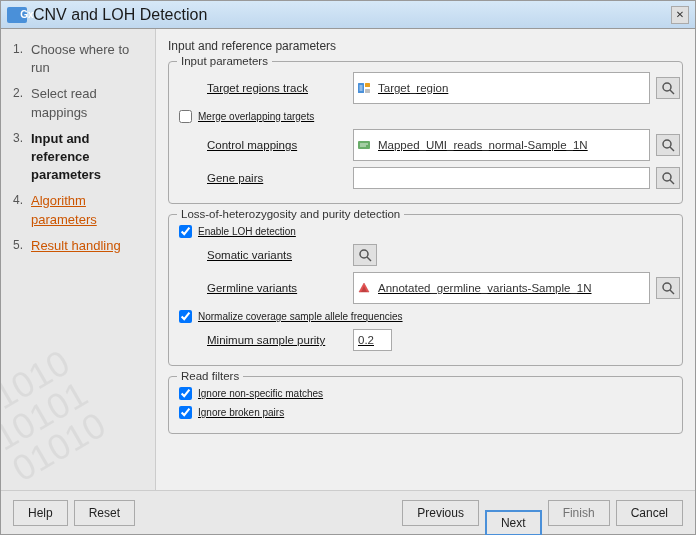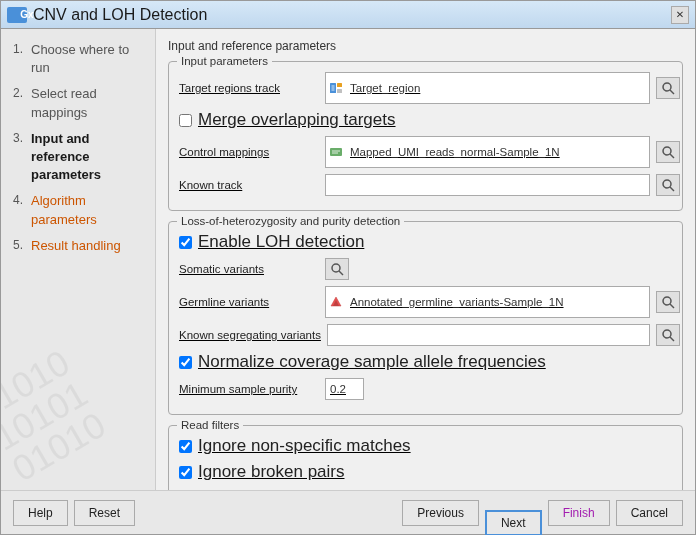--- a/index.html
+++ b/index.html
@@ -89,20 +89,21 @@
     .sidebar-label {
       color: #555;
       font-size: 13px;
     }
     .sidebar-label.active {
       color: #1a1a1a;
       font-weight: bold;
     }
     .sidebar-label.link {
       color: #cc5500;
+      text-decoration: underline;
       cursor: pointer;
     }
     .main {
       flex: 1;
       padding: 10px 12px;
       overflow-y: auto;
       background: #f0f0f0;
     }
     .section-title {
       font-size: 12px;
@@ -125,20 +126,21 @@
       background: #f0f0f0;
       padding: 0 4px;
       font-size: 11.5px;
       color: #333;
     }
     .form-row {
       display: flex;
       align-items: center;
       margin-bottom: 6px;
       gap: 6px;
+      margin-left: 28px;
     }
     .form-label {
       min-width: 140px;
       font-size: 11.5px;
       color: #222;
     }
     .form-input {
       flex: 1;
       height: 22px;
       border: 1px solid #aaa;
@@ -199,21 +201,21 @@
       align-items: center;
       gap: 6px;
       margin-bottom: 6px;
     }
     .checkbox-row input[type="checkbox"] {
       width: 13px;
       height: 13px;
       cursor: pointer;
     }
     .checkbox-label {
-      font-size: 17px;
+      font-size: 10px;
       color: #222;
     }
     .footer {
       height: 44px;
       background: #e8e8e8;
       border-top: 1px solid #ccc;
       display: flex;
       align-items: center;
       padding: 0 12px;
       gap: 6px;
@@ -230,21 +232,21 @@
       display: flex;
       align-items: center;
       justify-content: center;
     }
     .footer-btn.primary {
       border: 2px solid #4a90d9;
       background: #e8e8e8;
       margin-top: 20px;
     }
     .footer-btn.disabled {
-      color: #a21caf;
+      color: #737373;
       cursor: not-allowed;
     }
     .sidebar-watermark {
       position: relative;
       overflow: hidden;
     }
     .sidebar-watermark-text {
       position: absolute;
       bottom: 20px;
       left: -10px;
@@ -346,21 +348,21 @@
           </div>
           <div class="browse-btn">
             <svg width="14" height="14" viewBox="0 0 14 14">
               <circle cx="6" cy="6" r="4" stroke="#555" stroke-width="1.5" fill="none"></circle>
               <line x1="9" y1="9" x2="13" y2="13" stroke="#555" stroke-width="1.5"></line>
             </svg>
           </div>
         </div>
 
         <div class="form-row">
-          <span class="form-label">Known track</span>
+          <span class="form-label">Gene pairs</span>
           <input class="form-input" type="text" style="">
           <div class="browse-btn">
             <svg width="14" height="14" viewBox="0 0 14 14">
               <circle cx="6" cy="6" r="4" stroke="#555" stroke-width="1.5" fill="none"></circle>
               <line x1="9" y1="9" x2="13" y2="13" stroke="#555" stroke-width="1.5"></line>
             </svg>
           </div>
         </div>
       </div>
 
@@ -394,30 +396,20 @@
             <span class="input-text">Annotated_germline_variants-Sample_1N</span>
           </div>
           <div class="browse-btn">
             <svg width="14" height="14" viewBox="0 0 14 14">
               <circle cx="6" cy="6" r="4" stroke="#555" stroke-width="1.5" fill="none"></circle>
               <line x1="9" y1="9" x2="13" y2="13" stroke="#555" stroke-width="1.5"></line>
             </svg>
           </div>
         </div>
 
-        <div class="form-row">
-          <span class="form-label">Known segregating variants</span>
-          <input class="form-input" type="text" style="">
-          <div class="browse-btn">
-            <svg width="14" height="14" viewBox="0 0 14 14">
-              <circle cx="6" cy="6" r="4" stroke="#555" stroke-width="1.5" fill="none"></circle>
-              <line x1="9" y1="9" x2="13" y2="13" stroke="#555" stroke-width="1.5"></line>
-            </svg>
-          </div>
-        </div>
 
         <div class="checkbox-row">
           <input type="checkbox" checked="" style="">
           <span class="checkbox-label">Normalize coverage sample allele frequencies</span>
         </div>
 
         <div class="form-row">
           <span class="form-label">Minimum sample purity</span>
           <input class="form-input small" type="text" value="0.2" style="">
         </div>

